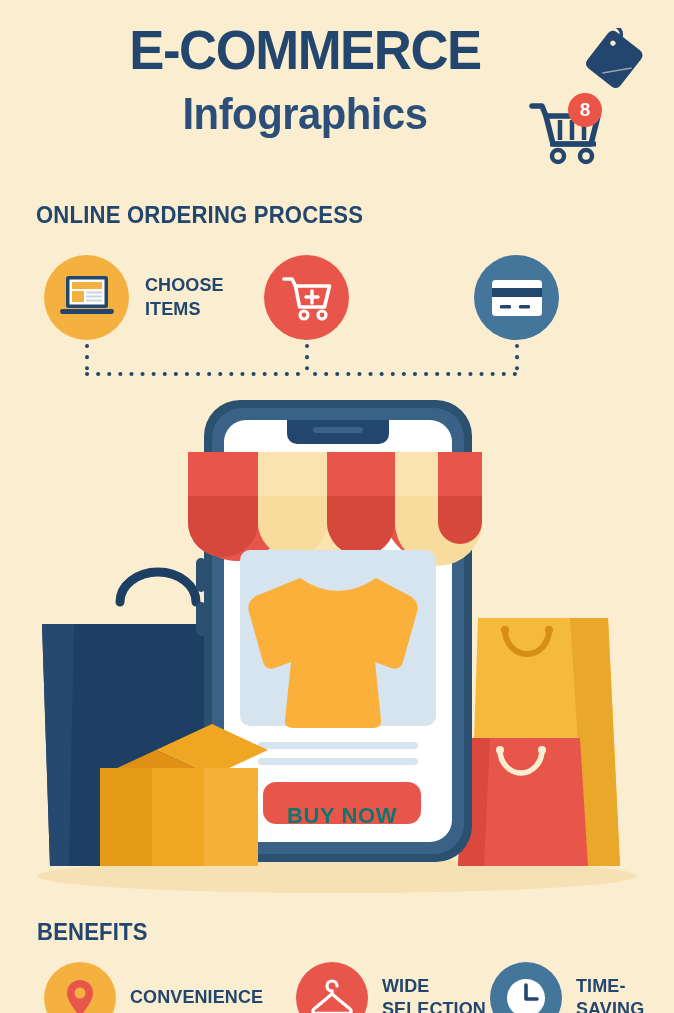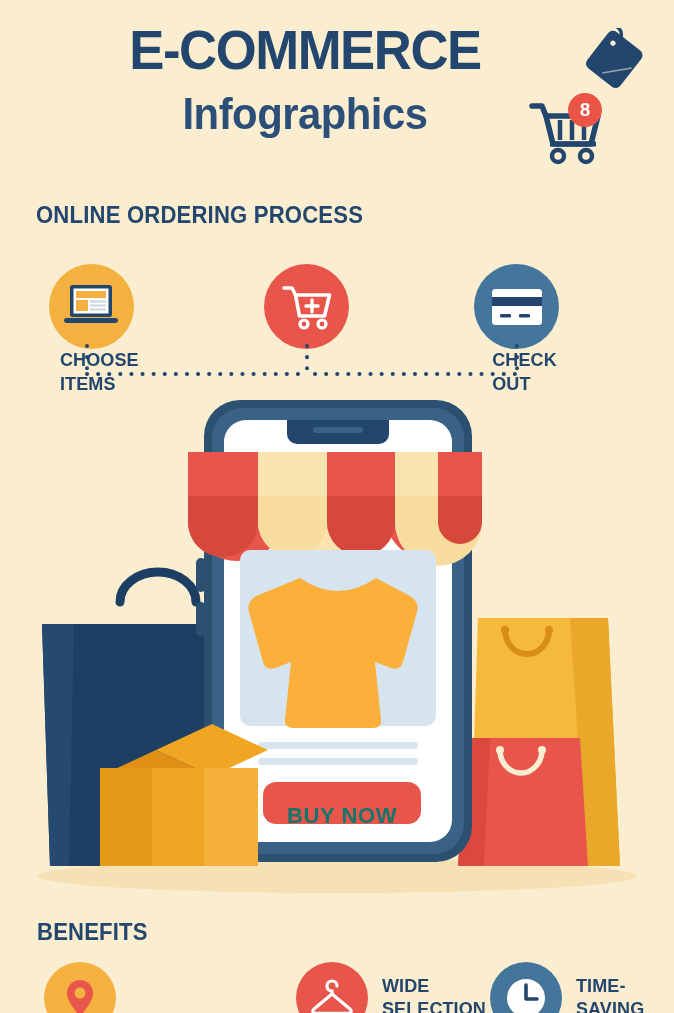--- a/index.html
+++ b/index.html
@@ -76,24 +76,23 @@
     white-space: nowrap;
     transform: scaleX(0.96);
     transform-origin: left center;
   }
   #heading-process { left: 36px; top: 202px; }
   #heading-benefits { left: 37px; top: 919px; }
 
   
   .step {
     position: absolute;
-    top: 264px;
-    display: flex;
-    align-items: center;
-    flex-direction: column;
+    top: 255px;
+    display: flex;
+    align-items: center;
   }
   #step-1 { left: 44px; }
   #step-2 { left: 264px; }
   #step-3 { left: 474px; }
 
   .step-circle {
     width: 85px; height: 85px;
     border-radius: 50%;
     display: flex;
     align-items: center;
@@ -211,22 +210,20 @@
 
   <div class="step" id="step-3">
     <div class="step-circle" style="background:#44769c">
       <svg width="54" height="40" viewBox="0 0 54 40">
         <rect x="2" y="2" width="50" height="36" rx="3.5" fill="#ffffff"></rect>
         <rect x="2" y="10" width="50" height="9" fill="#22466e"></rect>
         <rect x="10" y="27" width="11" height="3.4" rx="1.2" fill="#22466e"></rect>
         <rect x="29" y="27" width="11" height="3.4" rx="1.2" fill="#22466e"></rect>
       </svg>
     </div>
-    <div class="step-label">CHECK
-OUT</div>
   </div>
 
   <svg id="connectors" viewBox="0 0 674 46">
     <g stroke="#22466e" stroke-width="4" stroke-linecap="round" stroke-dasharray="0.1 11">
       <line x1="87" y1="6" x2="87" y2="33"></line>
       <line x1="307" y1="6" x2="307" y2="33"></line>
       <line x1="517" y1="6" x2="517" y2="33"></line>
       <line x1="87" y1="34" x2="300" y2="34"></line>
       <line x1="315" y1="34" x2="519" y2="34"></line>
     </g>
@@ -323,20 +320,21 @@
 
   <div class="section-heading" id="heading-benefits">BENEFITS</div>
 
   <div class="benefit" id="benefit-1">
     <div class="benefit-circle" style="background:#f5b13f">
       <svg width="30" height="40" viewBox="0 0 30 40">
         <path d="M15 2 a13 13 0 0 1 13 13 c0 10 -13 23 -13 23 s-13 -13 -13 -23 a13 13 0 0 1 13 -13 z" fill="#e8564b"></path>
         <circle cx="15" cy="15" r="5.5" fill="#f5b13f"></circle>
       </svg>
     </div>
+    <div class="benefit-label">CONVENIENCE</div>
   </div>
 
   <div class="benefit" id="benefit-2">
     <div class="benefit-circle" style="background:#e8564b">
       <svg width="44" height="40" viewBox="0 0 44 40">
         <path d="M22 16 v-3 a5 5 0 1 1 5 -5" fill="none" stroke="#ffffff" stroke-width="3.2" stroke-linecap="round"></path>
         <path d="M22 16 L4 31 a2.4 2.4 0 0 0 1.6 4.4 h32.8 A2.4 2.4 0 0 0 40 31 z" fill="none" stroke="#ffffff" stroke-width="3.2" stroke-linejoin="round"></path>
       </svg>
     </div>
     <div class="benefit-label">WIDE

